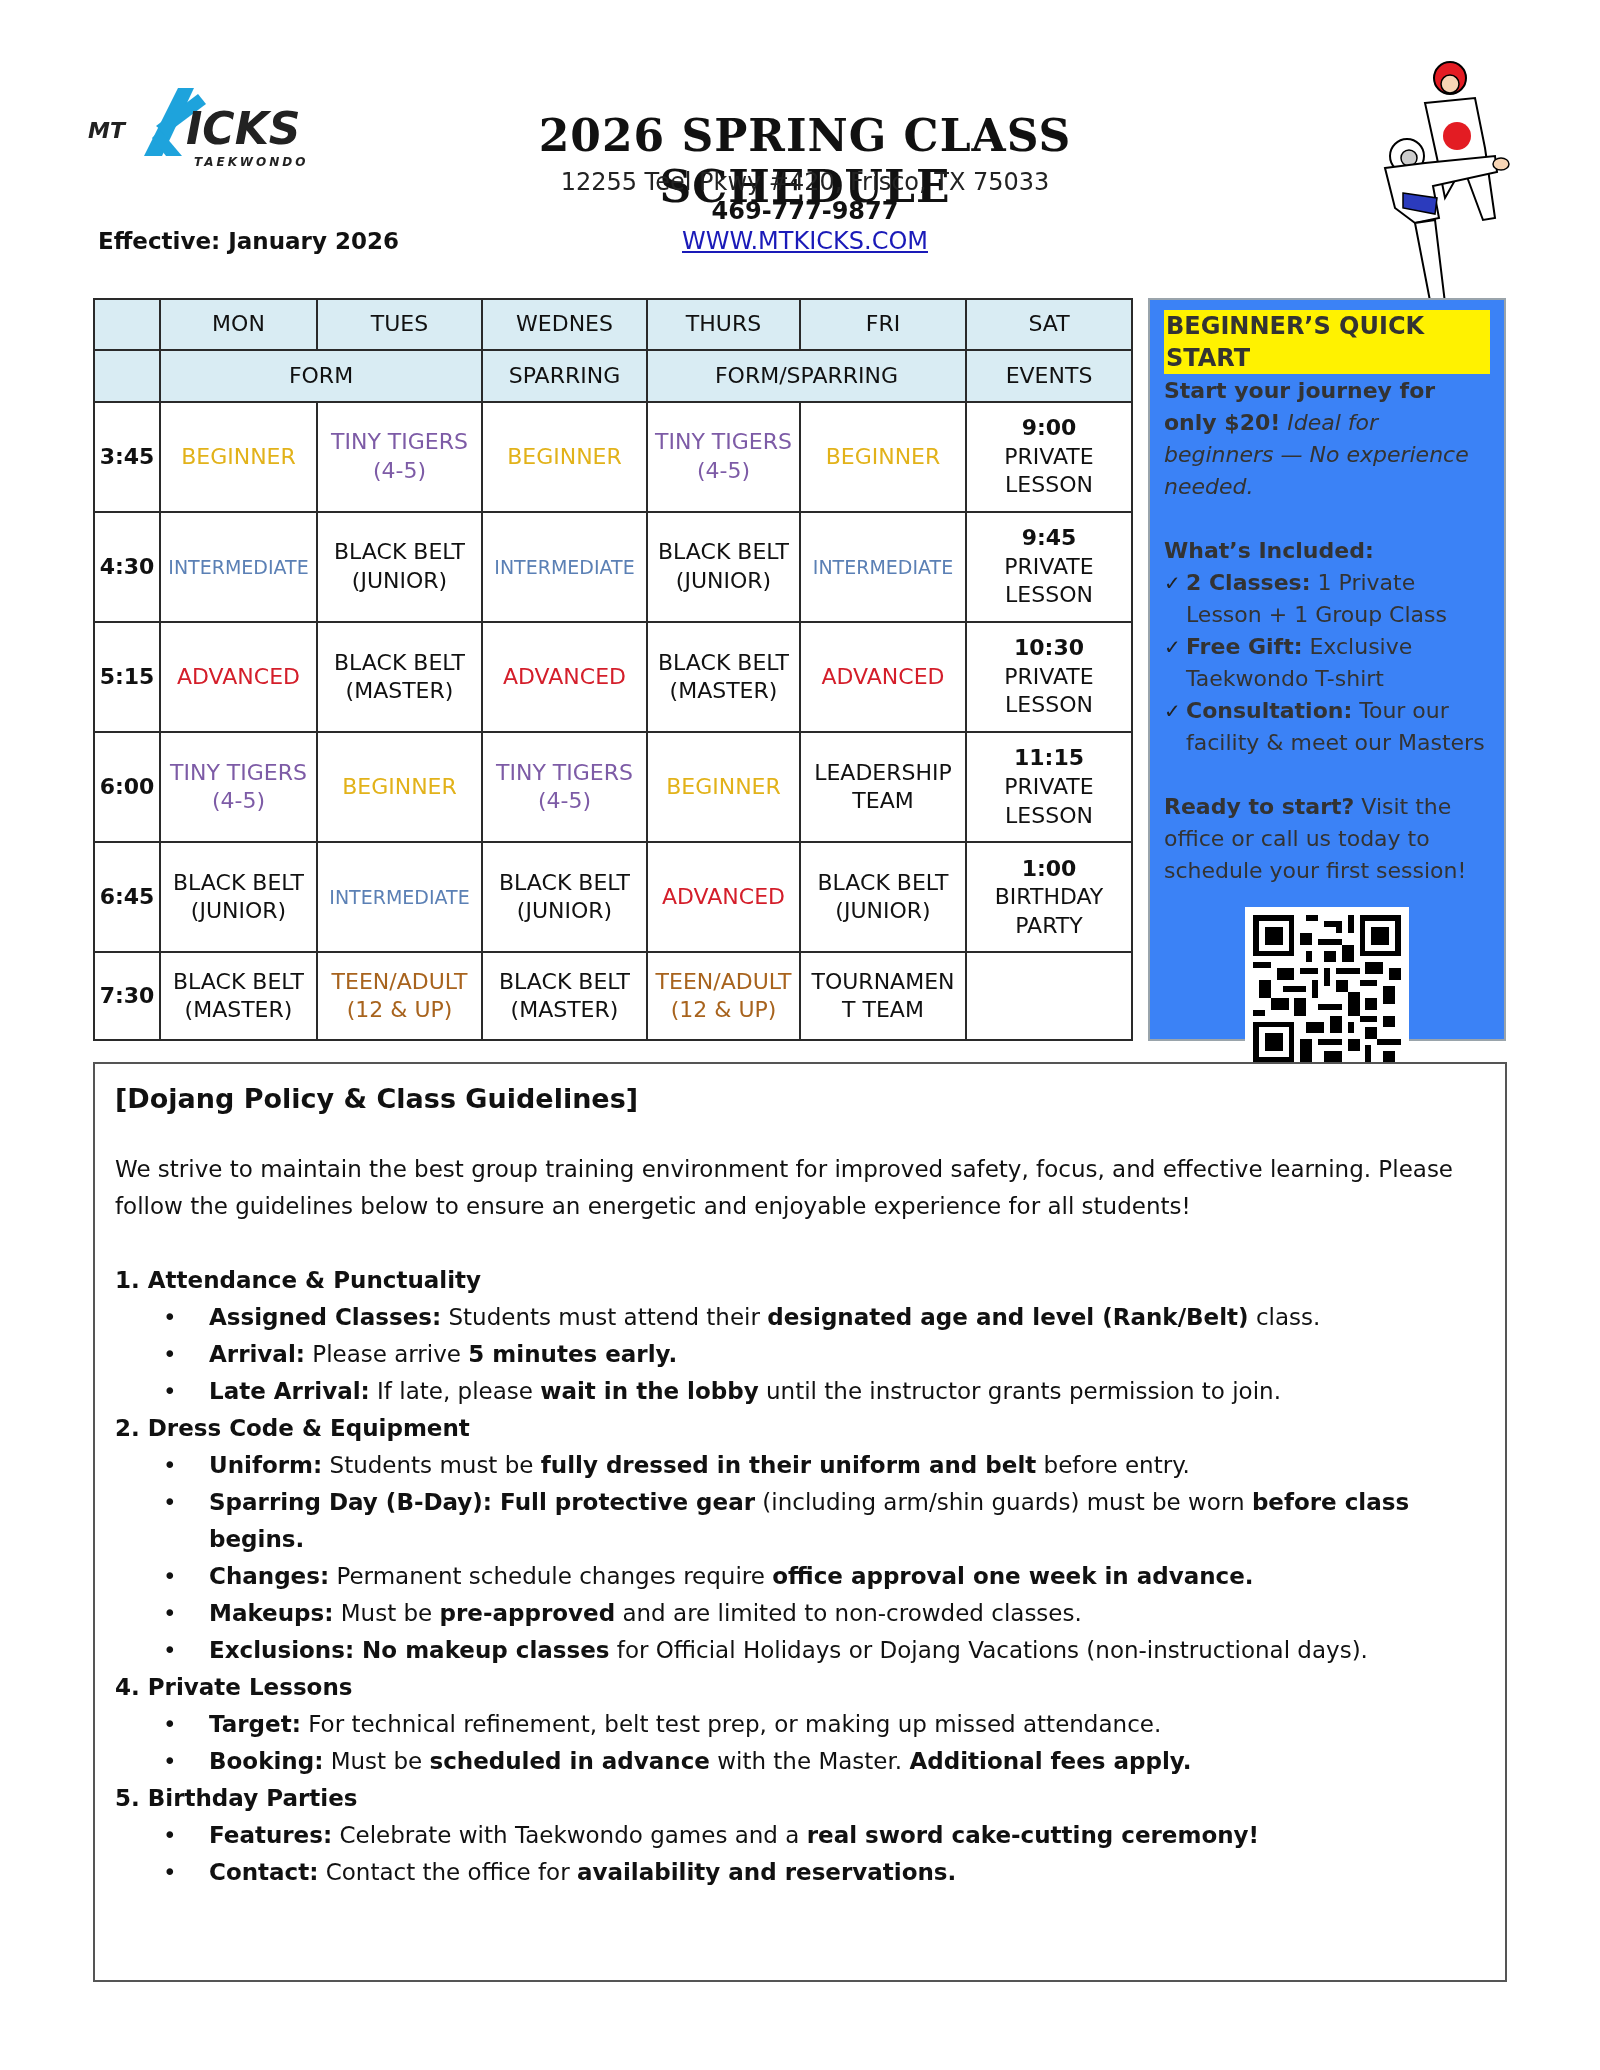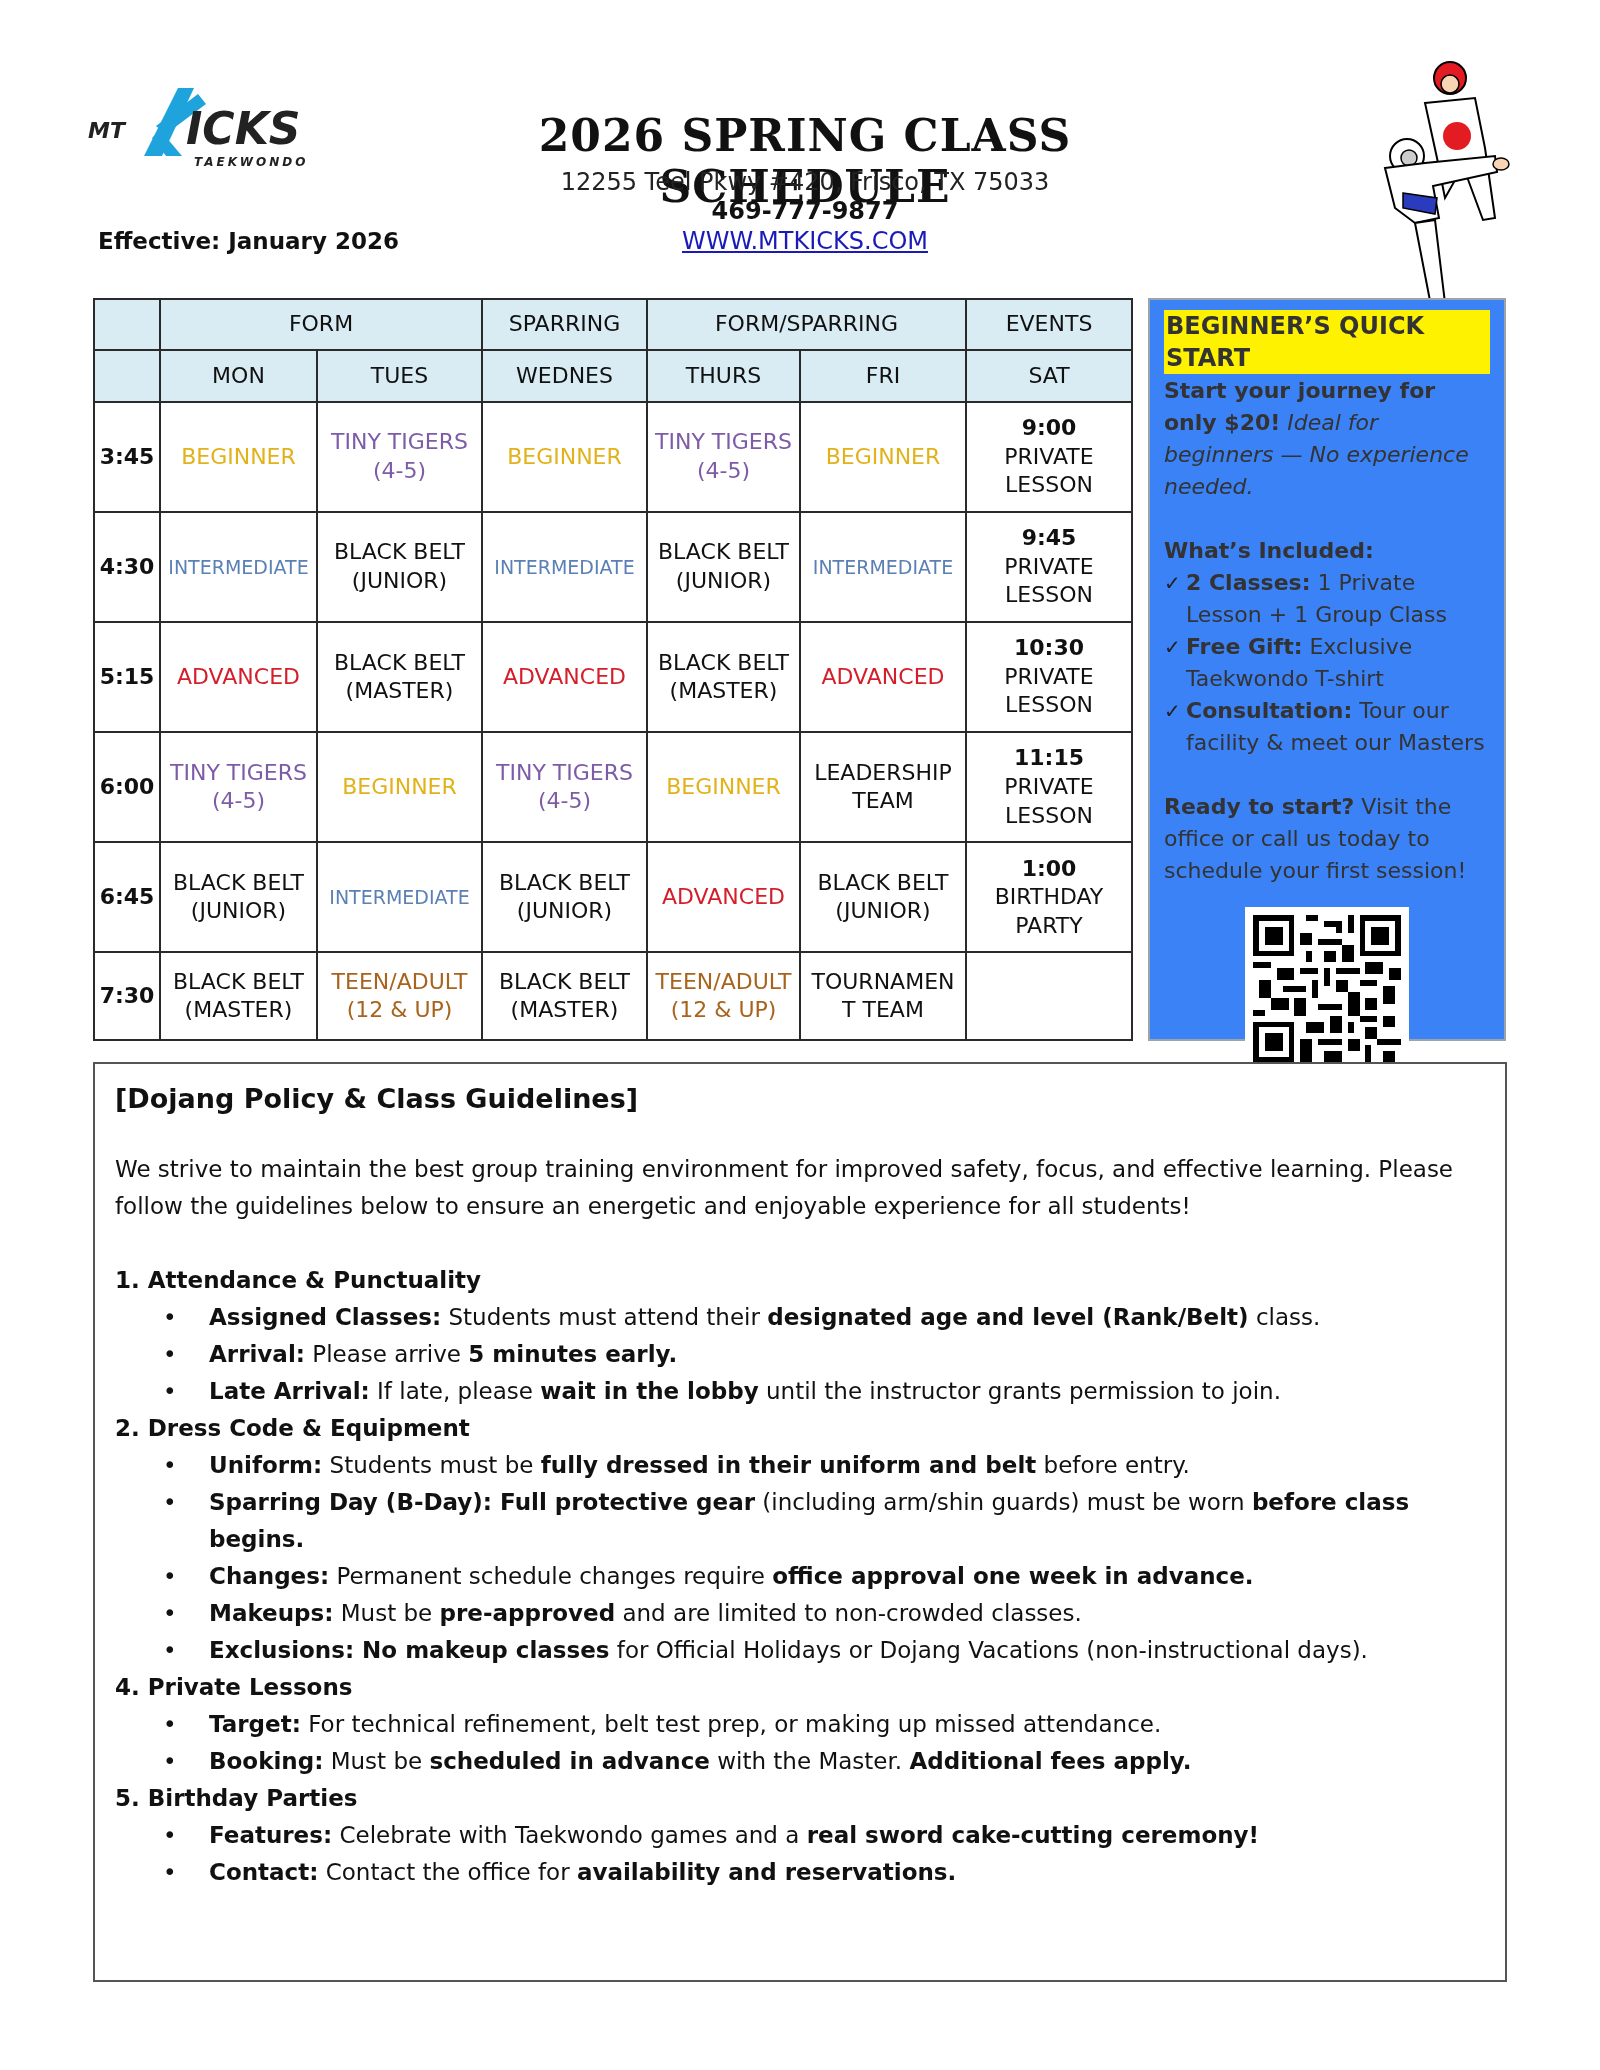--- a/index.html
+++ b/index.html
@@ -96,33 +96,33 @@
       <col style="width:157px">
       <col style="width:165px">
       <col style="width:165px">
       <col style="width:153px">
       <col style="width:166px">
       <col style="width:166px">
   </colgroup>
   <tbody>
       <tr>
     <th class="hdr"></th>
-    <th class="hdr" colspan="2">FORM</th>
-    <th class="hdr">SPARRING</th>
-    <th class="hdr" colspan="2">FORM/SPARRING</th>
-    <th class="hdr">EVENTS</th>
-  </tr>
-  <tr>
-    <th class="hdr"></th>
     <th class="hdr">MON</th>
     <th class="hdr">TUES</th>
     <th class="hdr">WEDNES</th>
     <th class="hdr">THURS</th>
     <th class="hdr">FRI</th>
     <th class="hdr">SAT</th>
+  </tr>
+  <tr>
+    <th class="hdr"></th>
+    <th class="hdr" colspan="2">FORM</th>
+    <th class="hdr">SPARRING</th>
+    <th class="hdr" colspan="2">FORM/SPARRING</th>
+    <th class="hdr">EVENTS</th>
   </tr>
   </tbody>
     <tbody id="sched-body">
       <tr style="height: 107px;">
         <td class="time">3:45</td>
         <td class="cls c-beginner">
           <div>BEGINNER</div>
         </td>
         <td class="cls c-tiny">
           <div>TINY TIGERS</div>

